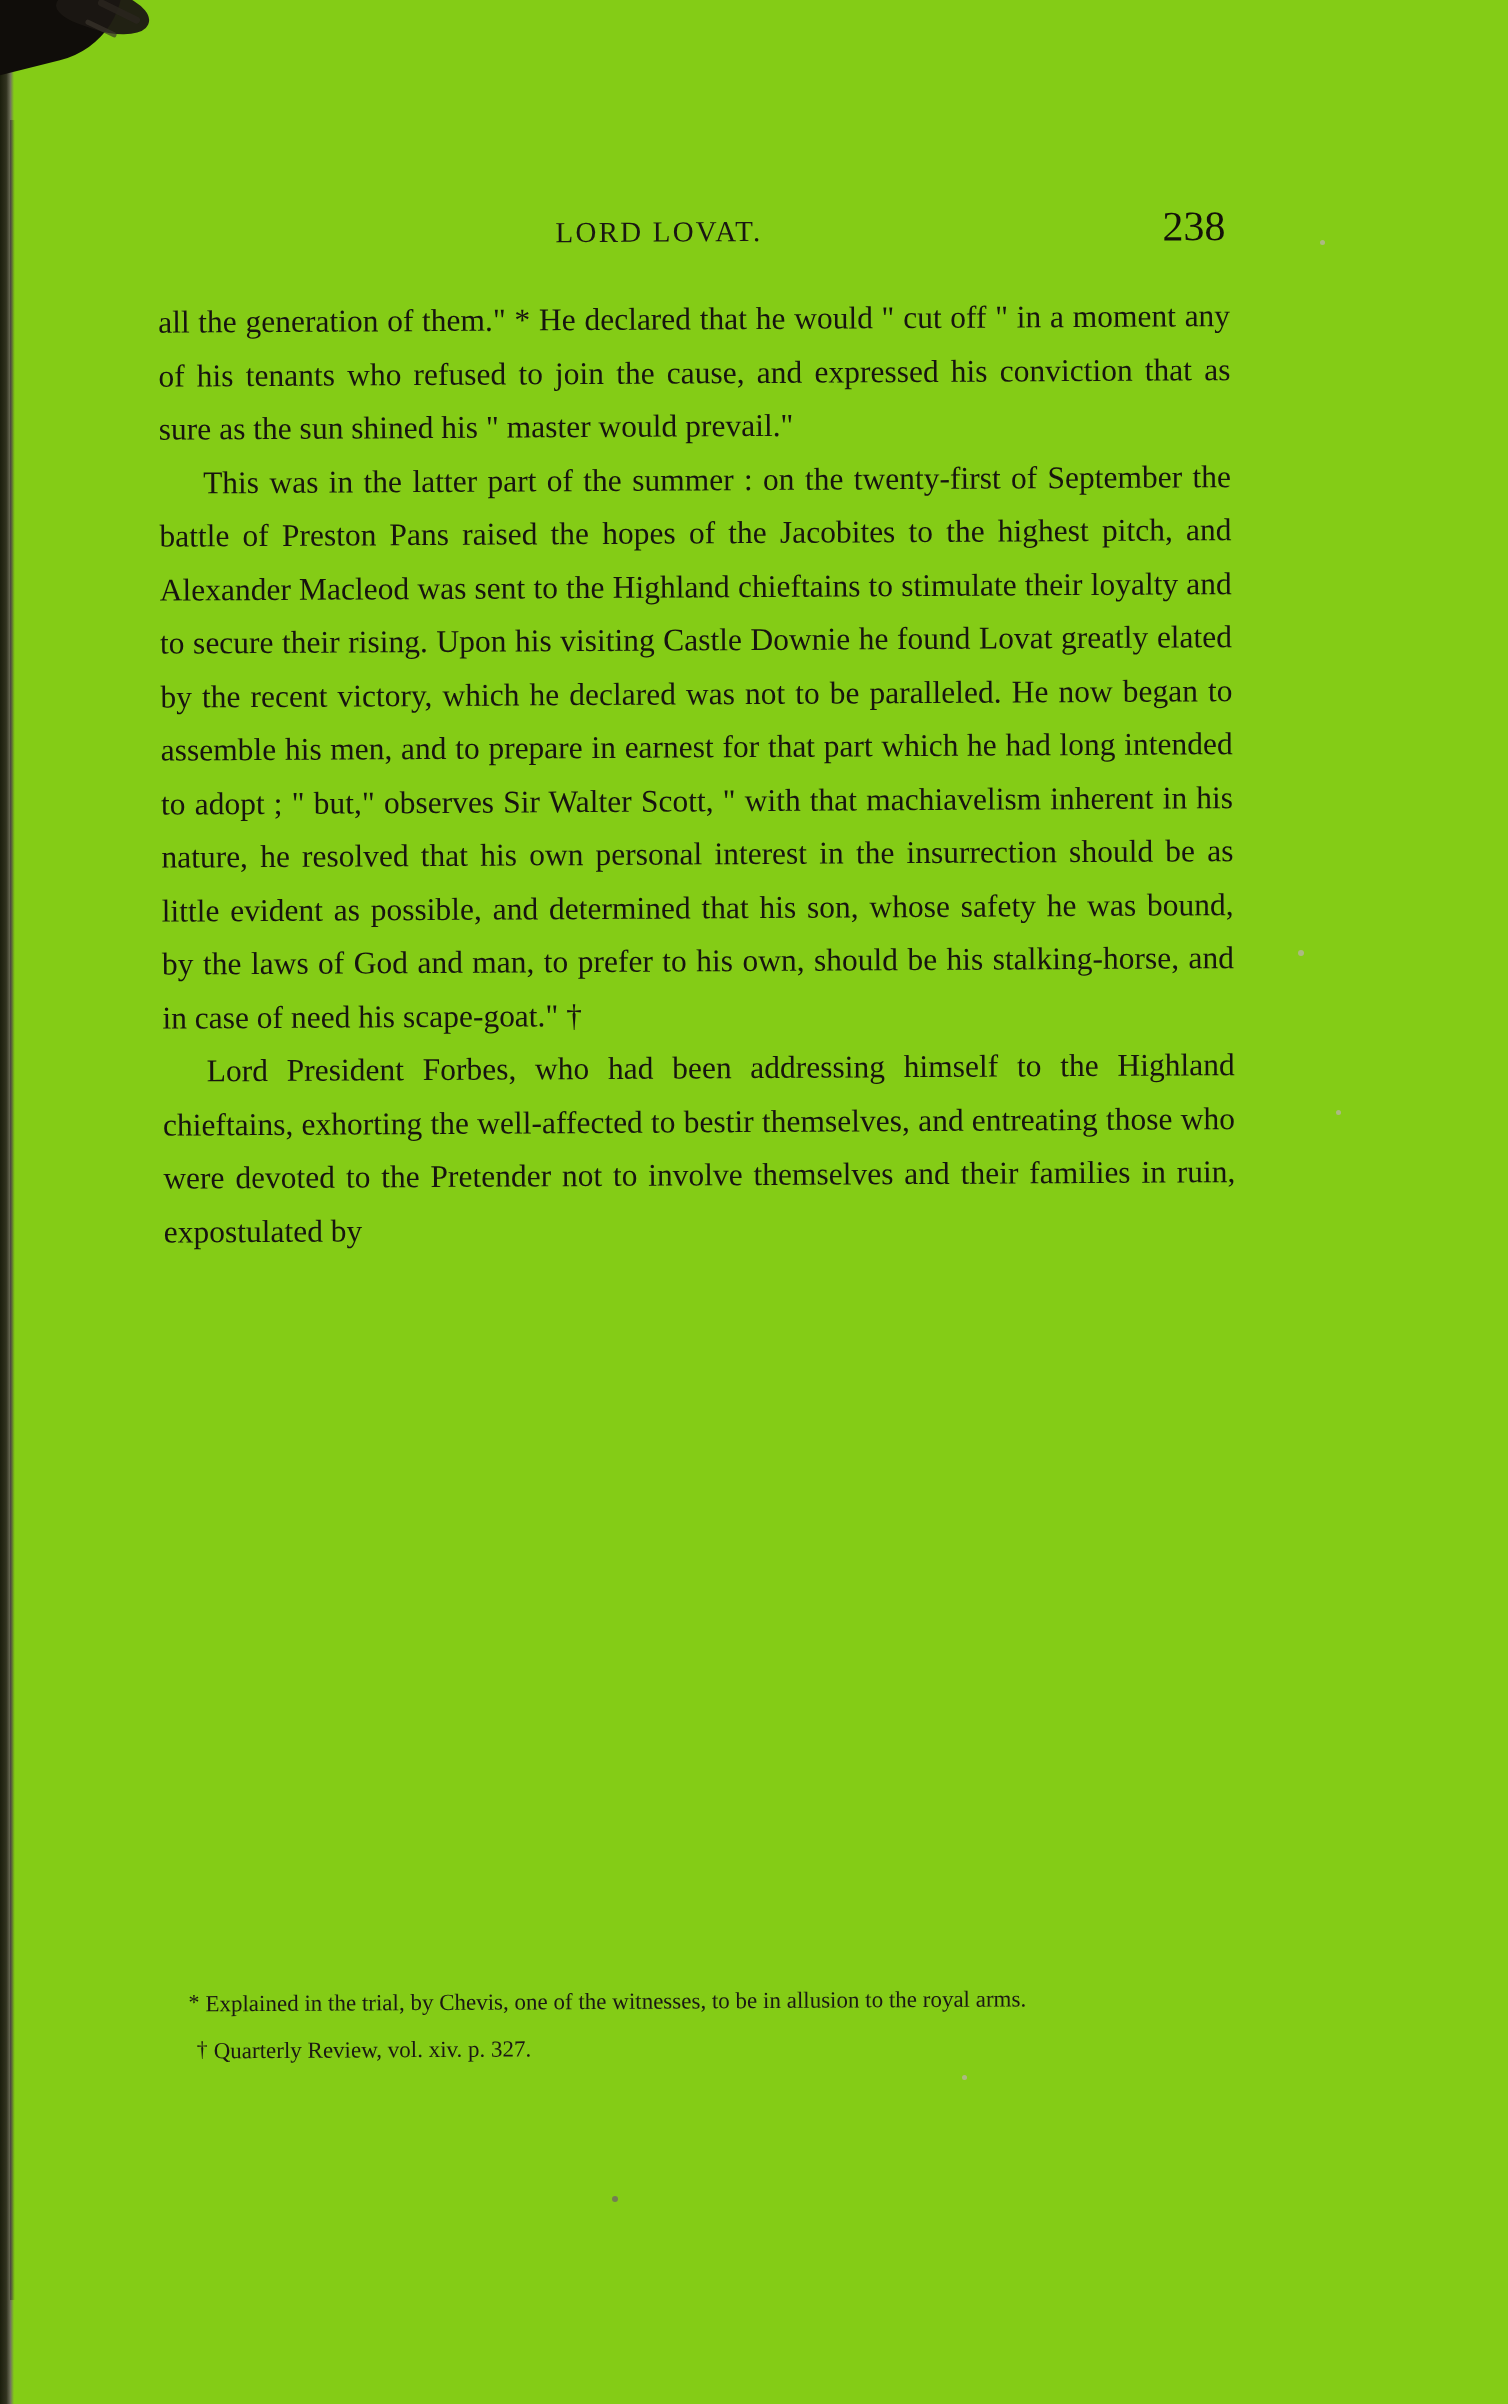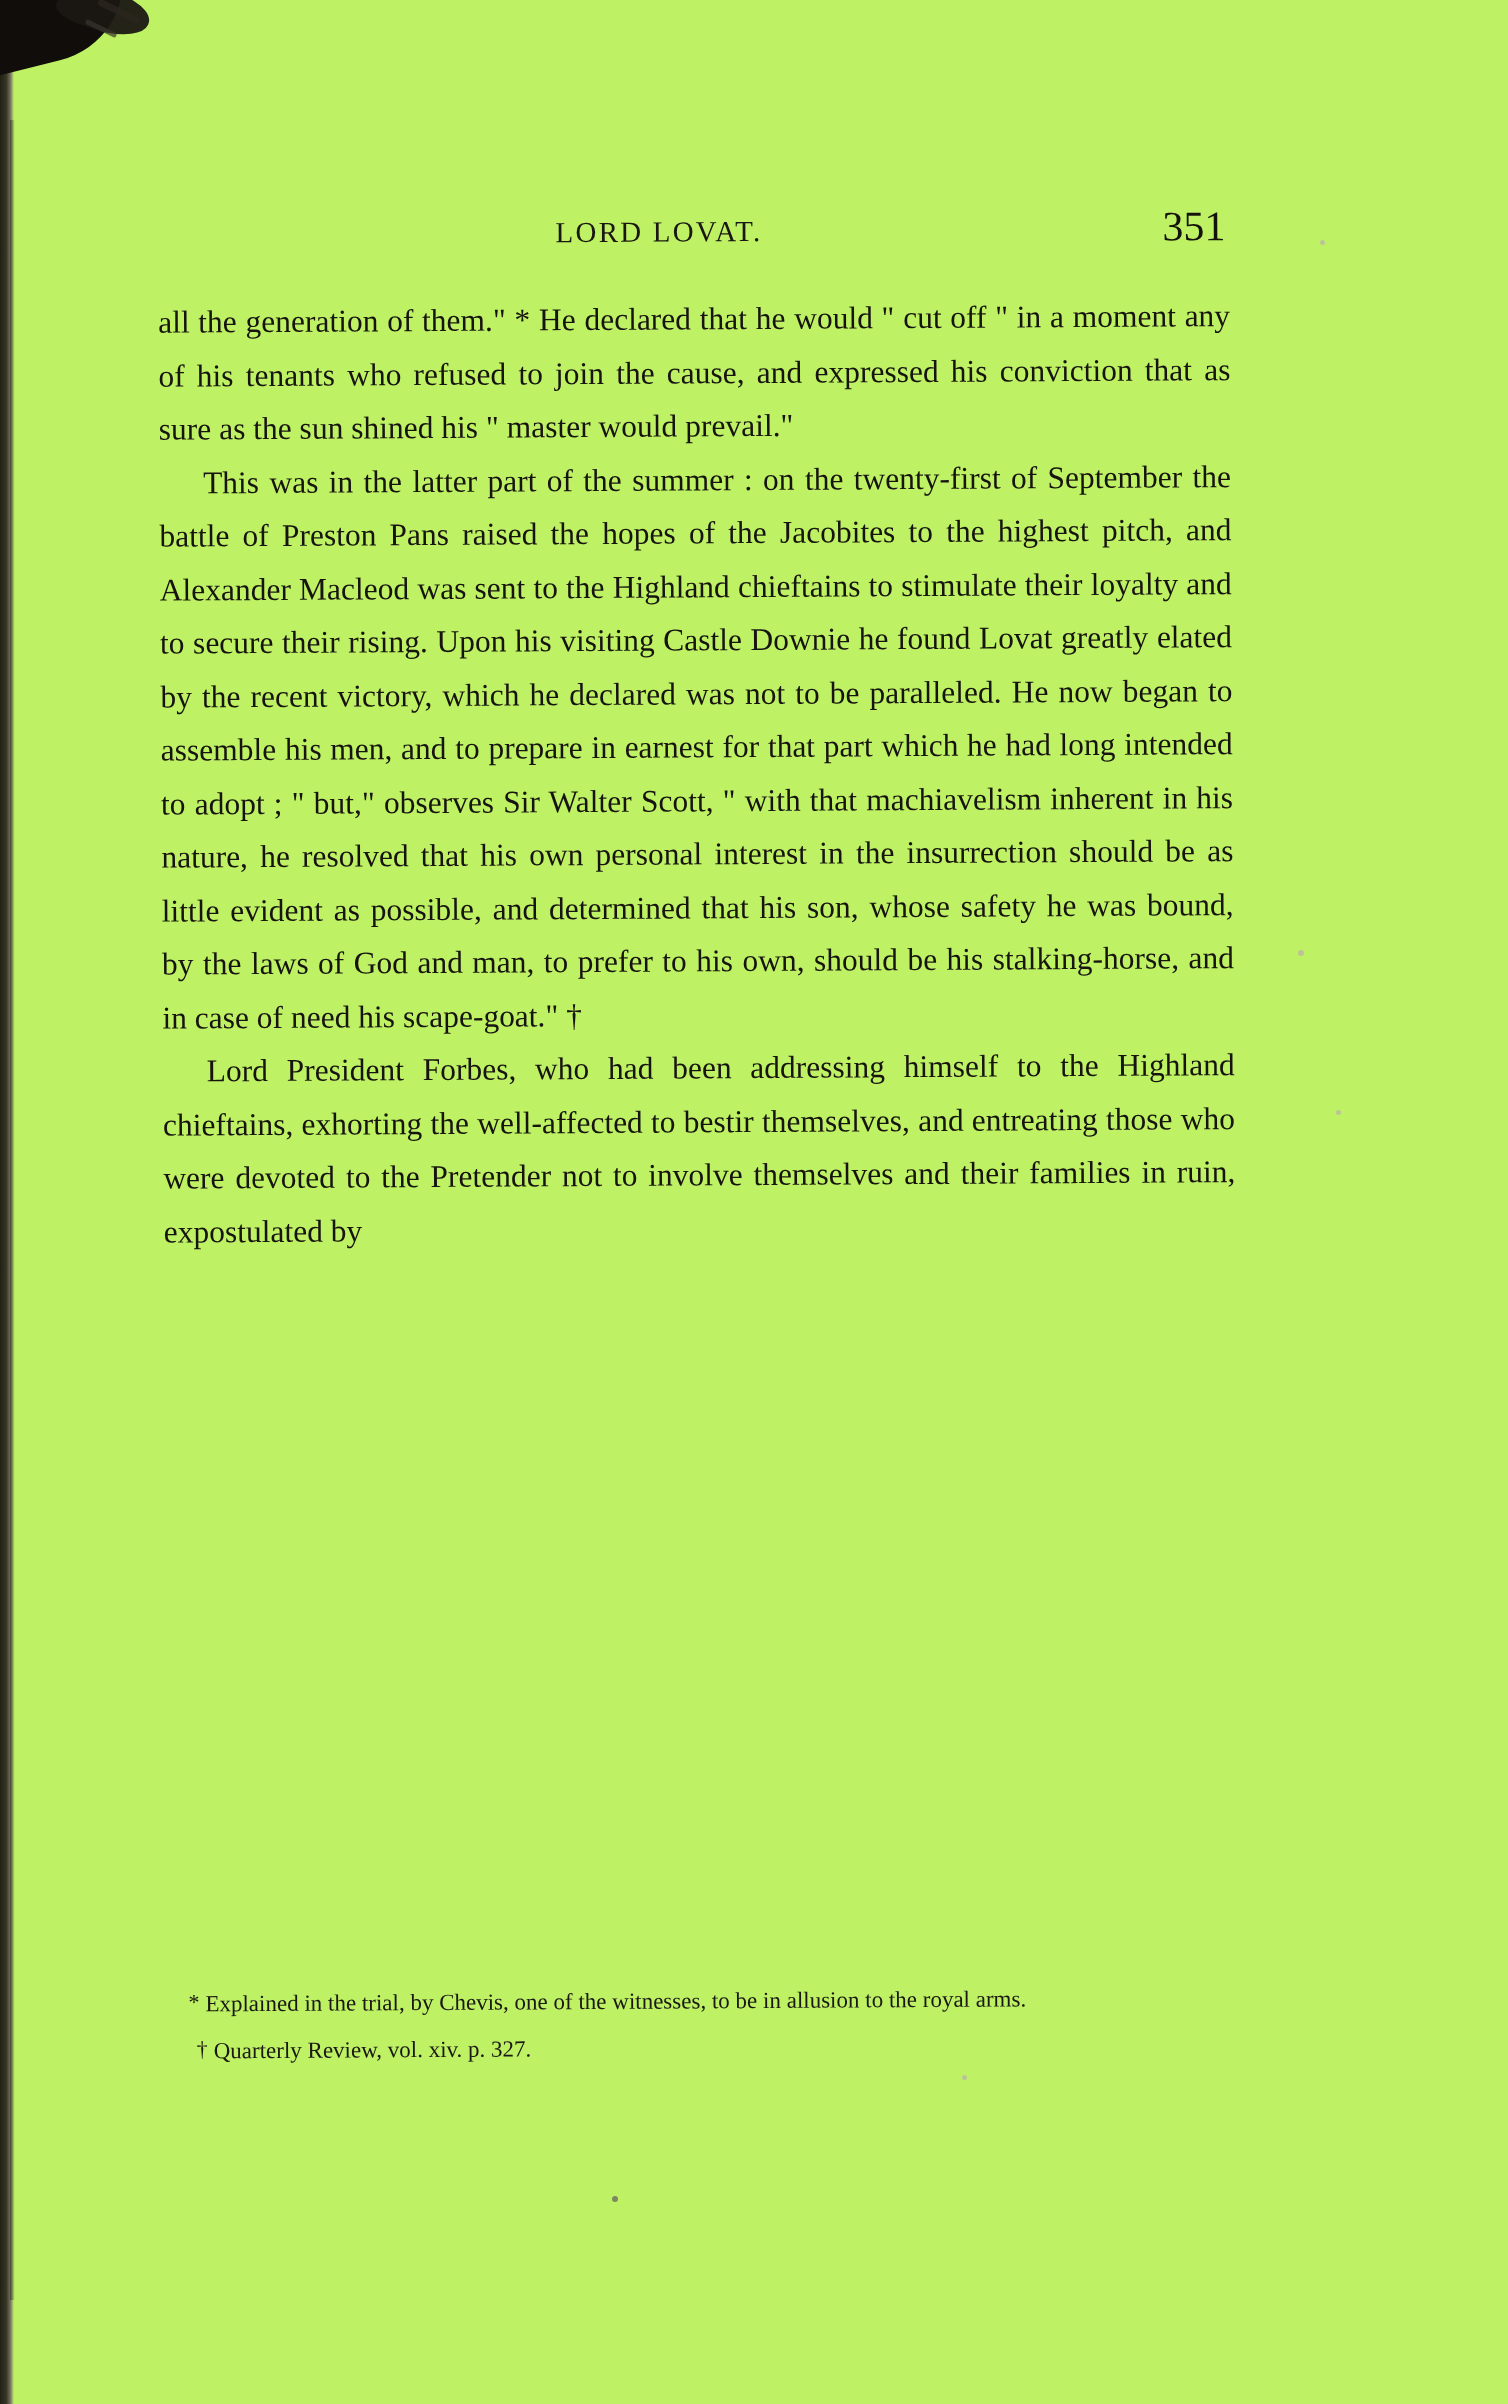--- a/index.html
+++ b/index.html
@@ -13,21 +13,21 @@
     position: relative;
     overflow: hidden;
     font-family: "Liberation Serif", serif;
     color: #17150f;
   }
 
   
   #page {
     position: absolute;
     inset: 0;
-    background: #bef264;
+    background: #84cc16;
   }
 
   
   .scan-edge-left {
     position: absolute;
     left: 0;
     top: 0;
     width: 14px;
     height: 2404px;
     background: linear-gradient(to right, #120f0c 0%, #2a2520 45%, #6f6a62 75%, rgba(251,250,247,0) 100%);
@@ -203,21 +203,21 @@
 </style>
 </head>
 <body>
 
 <div id="page">
 
   <div id="content-skew">
 
     <div id="running-head">
       <span class="head-title">LORD LOVAT.</span>
-      <span class="head-folio">351</span>
+      <span class="head-folio">238</span>
     </div>
 
     <div id="body-text">
       <p>all the generation of them." *   He declared that he would " cut off " in a moment any of his tenants who refused to join the cause, and expressed his conviction that as sure as the sun shined his " master would prevail."</p>
       <p class="indent">This was in the latter part of the summer : on the twenty-first of September the battle of Preston Pans raised the hopes of the Jacobites to the highest pitch, and Alexander Macleod was sent to the Highland chieftains to stimulate their loyalty and to secure their rising.  Upon his visiting Castle Downie he found Lovat greatly elated by the recent victory, which he declared was not to be paralleled.  He now began to assemble his men, and to prepare in earnest for that part which he had long intended to adopt ; " but," observes Sir Walter Scott, " with that machiavelism inherent in his nature, he resolved that his own personal interest in the insurrection should be as little evident as possible, and determined that his son, whose safety he was bound, by the laws of God and man, to prefer to his own, should be his stalking-horse, and in case of need his scape-goat." †</p>
       <p class="indent">Lord President Forbes, who had been addressing himself to the Highland chieftains, exhorting the well-affected to bestir themselves, and entreating those who were devoted to the Pretender not to involve themselves and their families in ruin, expostulated by</p>
     </div>
 
     <div id="footnotes">
       <p class="fn-first"><span class="fnmark">*</span><span>Explained in the trial, by Chevis, one of the witnesses, to be in allusion to the royal arms.</span></p>

